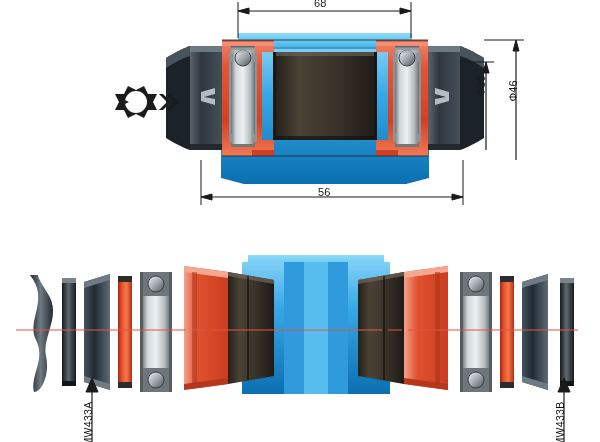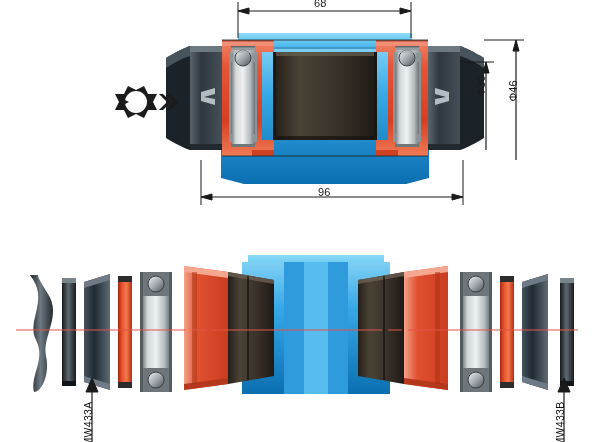--- a/index.html
+++ b/index.html
@@ -340,21 +340,21 @@
       <polygon points="76,378 70,392 82,392"></polygon>
     </g>
     <g stroke="#1a1a1a" fill="#1a1a1a">
       <line x1="548" y1="392" x2="548" y2="442" stroke-width="1.2"></line>
       <polygon points="548,378 542,392 554,392"></polygon>
     </g>
   </svg>
 
   <div class="abs dimtext" style="left:298px;top:-3px;">68</div>
 
-  <div class="abs dimtext" style="left:302px;top:186px;">96</div>
+  <div class="abs dimtext" style="left:302px;top:186px;">56</div>
 
   <div class="abs" style="left:440px;top:80px;width:50px;height:20px;">
     <div class="vtext" style="position:absolute;left:0;top:0;width:50px;text-align:center;">Φ30</div>
   </div>
 
   <div class="abs" style="left:472px;top:85px;width:50px;height:20px;">
     <div class="vtext" style="position:absolute;left:0;top:0;width:50px;text-align:center;">Φ46</div>
   </div>
 
 

